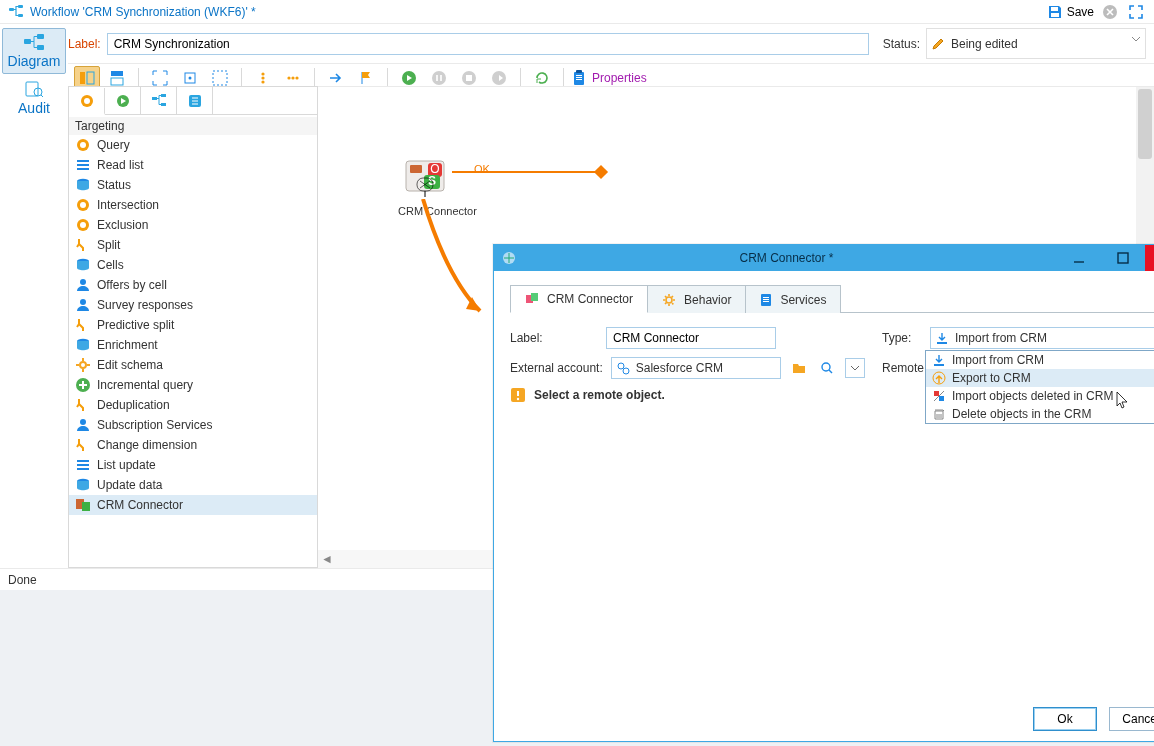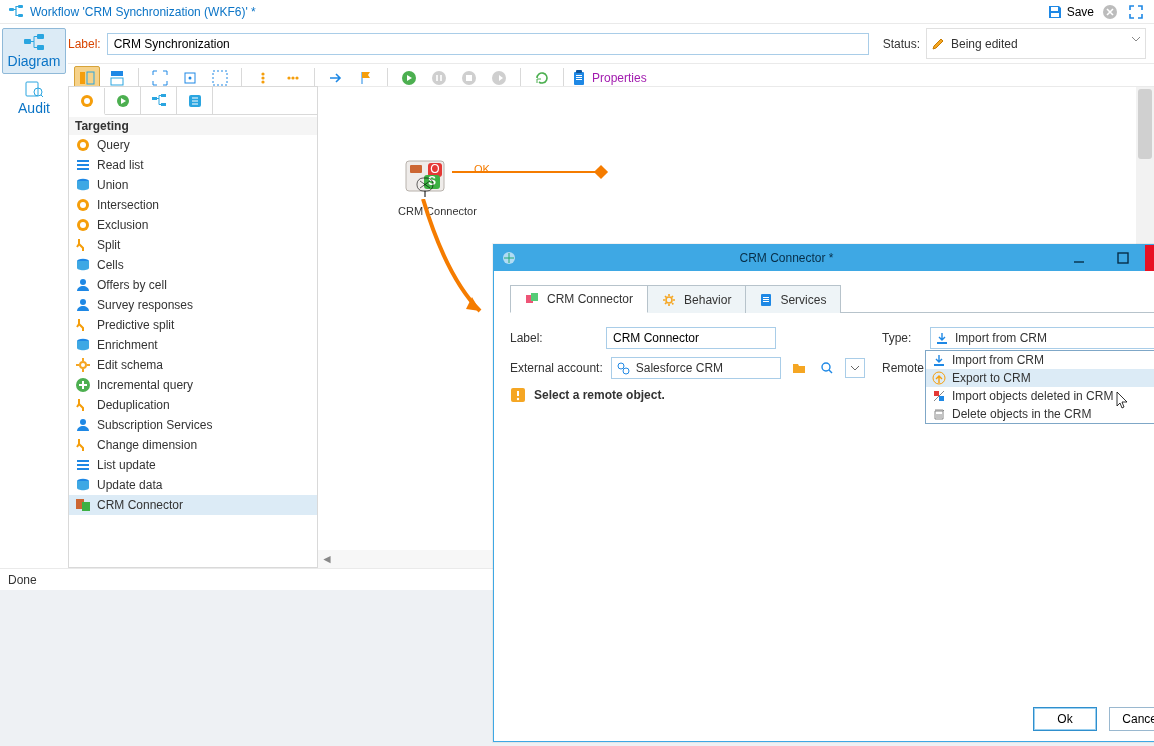--- a/index.html
+++ b/index.html
@@ -34,21 +34,21 @@
   .tool-sep { width:1px; height:20px; background:#d9d9d9; margin:0 4px; }
   .toolbar .prop { display:flex; align-items:center; gap:6px; color:#a21caf; cursor:pointer;}
   
   .body-wrap { position:absolute; left:68px; top:86px; right:0; bottom:178px; display:flex; }
 
   .palette { width:250px; border:1px solid #d9d9d9; display:flex; flex-direction:column; background:#fff;}
   .palette-tabs { height:28px; display:flex; border-bottom:1px solid #d9d9d9; }
   .palette-tabs .ptab { width:36px; display:flex; align-items:center; justify-content:center; border-right:1px solid #d9d9d9; cursor:pointer;}
   .palette-tabs .ptab.active { background:#fff; border-bottom:2px solid #fff; position:relative; top:1px;}
   .palette-list { flex:1; overflow:auto; padding:2px 0;}
-  .palette-group { padding:2px 6px; font-weight:bold; background:#f5f5f5;}
+  .palette-group { padding:2px 6px; font-weight:normal; background:#f5f5f5;}
   .palette-item { display:flex; align-items:center; gap:6px; padding:2px 6px; cursor:pointer; }
   .palette-item.selected { background:#dcebf6; }
   .palette-item .pi-icon { width:16px; height:16px; display:flex; align-items:center; justify-content:center;}
 
   .canvas-wrap { flex:1; position:relative; background:#fff; border-top:1px solid #eaeaea;}
   .canvas-scroll-v { position:absolute; right:0; top:0; bottom:18px; width:18px; background:#f2f2f2;}
   .canvas-scroll-v .thumb { position:absolute; left:2px; right:2px; top:2px; height:70px; background:#d0d0d0; border-radius:3px;}
   .canvas-scroll-h { position:absolute; left:0; right:18px; bottom:0; height:18px; background:#f7f7f7; display:flex; align-items:center;}
   .canvas-scroll-h .ar { width:18px; height:18px; display:flex; align-items:center; justify-content:center; color:#888;}
 
@@ -328,21 +328,21 @@
             </span>
             <span>Read list</span>
           </div>
           <div class="palette-item">
             <span class="pi-icon">
               <svg width="16" height="16" viewBox="0 0 16 16">
                 <ellipse cx="8" cy="4" rx="6" ry="2.2" fill="#1e88e5"></ellipse>
                 <path d="M2 4v7c0 1.2 2.7 2.2 6 2.2s6-1 6-2.2V4" fill="#3ea8e4"></path>
               </svg>
             </span>
-            <span>Union</span>
+            <span>Status</span>
           </div>
           <div class="palette-item">
             <span class="pi-icon">
               <svg width="16" height="16" viewBox="0 0 16 16">
                 <circle cx="8" cy="8" r="6" fill="#f59e0b"></circle>
                 <circle cx="8" cy="8" r="3" fill="#fff"></circle>
               </svg>
             </span>
             <span>Intersection</span>
           </div>

